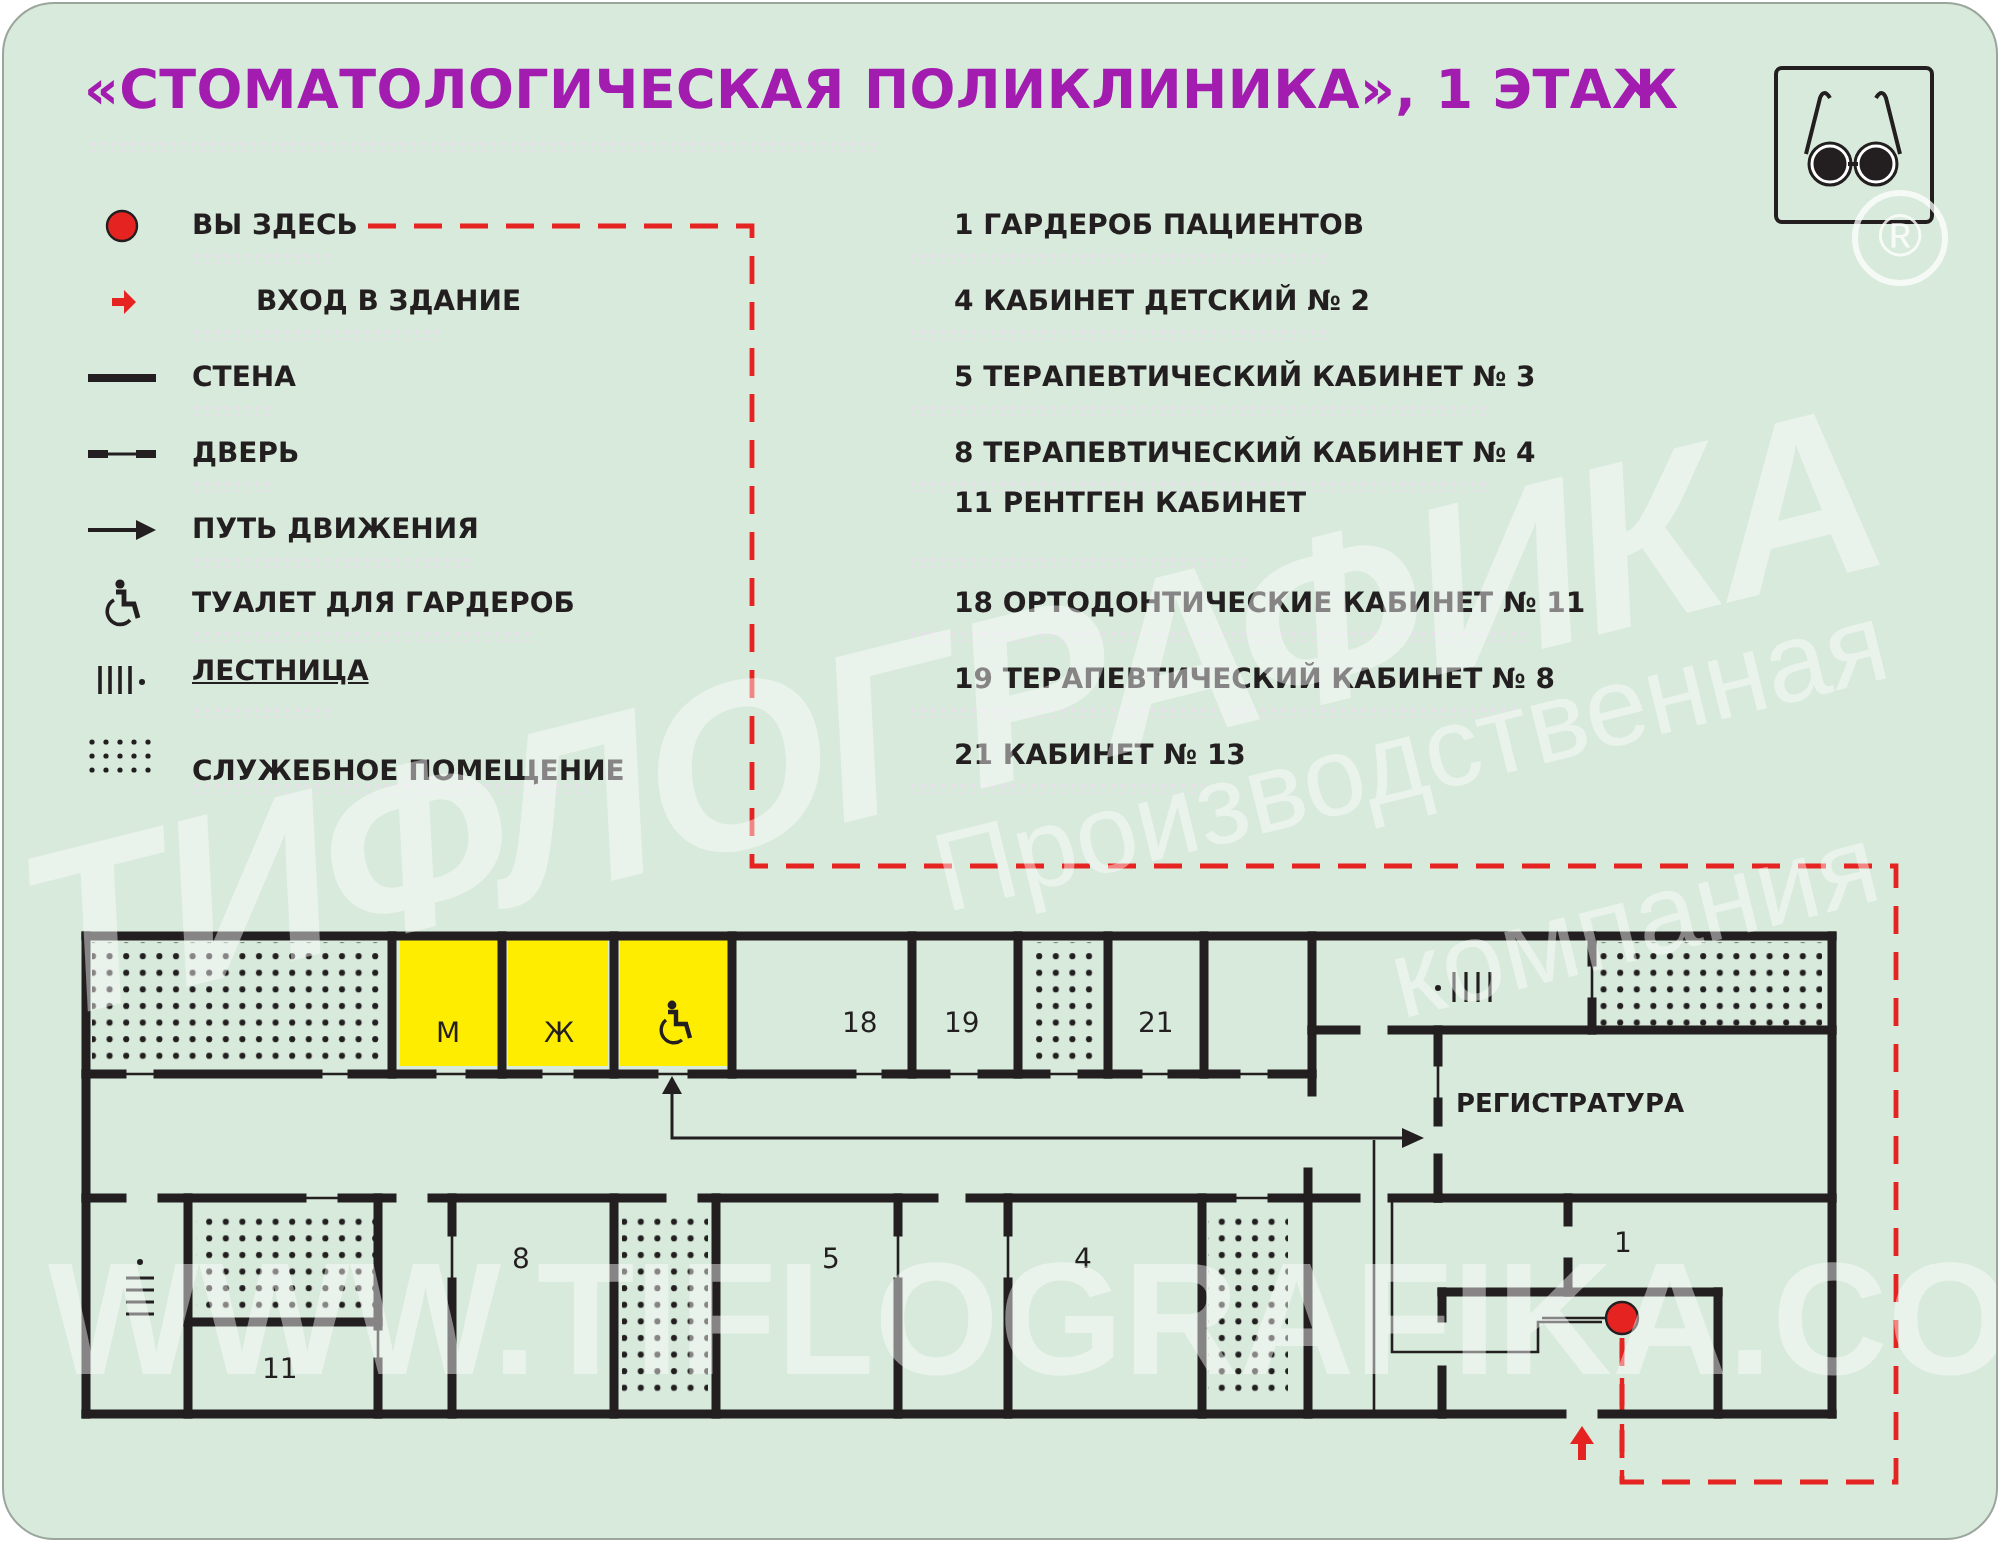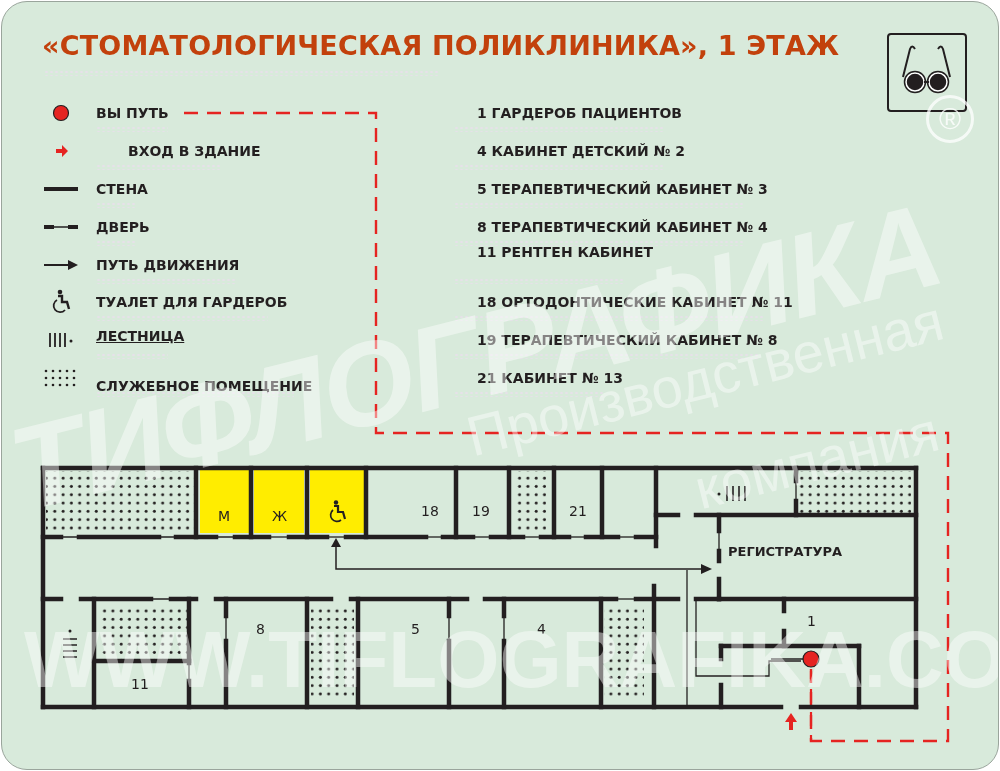--- a/index.html
+++ b/index.html
@@ -1,18 +1,18 @@
 <!DOCTYPE html>
 <html><head>
 <meta charset="utf-8">
 <style>
   html,body{margin:0;padding:0;background:#ffffff;}
   body{width:1000px;height:771px;position:relative;overflow:hidden;font-family:"DejaVu Sans","Liberation Sans",sans-serif;}
   .board{position:absolute;left:1px;top:1px;width:996px;height:767px;background:#d8eadb;border:1px solid #9aa59c;border-radius:26px;overflow:hidden;}
-  .title{position:absolute;left:40px;top:28px;font-size:27px;font-weight:bold;color:#c2410c;letter-spacing:0.2px;white-space:nowrap;}
+  .title{position:absolute;left:40px;top:28px;font-size:27px;font-weight:bold;color:#a21caf;letter-spacing:0.2px;white-space:nowrap;}
   .braille{position:absolute;height:6px;background-image:radial-gradient(circle,#e8e0ea 1px,transparent 1.4px);background-size:5px 4px;opacity:0.9;}
   .legend-icon{position:absolute;left:40px;width:38px;height:20px;display:flex;align-items:center;justify-content:center;}
   .legend-label{position:absolute;left:94px;font-size:14px;font-weight:bold;color:#231f20;white-space:nowrap;}
   .room-item{position:absolute;left:451px;font-size:14px;font-weight:bold;color:#231f20;white-space:nowrap;margin-left:24px;}
   .glasses{position:absolute;left:885px;top:31px;width:80px;height:79px;border:2.5px solid #231f20;border-radius:4px;box-sizing:border-box;}
   .reg{position:absolute;left:924px;top:93px;width:48px;height:48px;border:3px solid rgba(255,255,255,0.75);border-radius:50%;box-sizing:border-box;color:rgba(255,255,255,0.8);font-size:30px;font-family:"Liberation Sans",sans-serif;text-align:center;line-height:42px;}
   .wm{position:absolute;color:rgba(255,255,255,0.45);font-family:"Liberation Sans",sans-serif;white-space:nowrap;pointer-events:none;}
   .wm-main{left:28px;top:400px;font-size:118px;font-weight:bold;font-style:italic;transform-origin:left bottom;transform:rotate(-14deg);letter-spacing:-2px;}
   .wm-sub1{left:474px;top:402px;font-size:56px;transform-origin:left bottom;transform:rotate(-14deg);}
   .wm-sub2{left:702px;top:455px;font-size:56px;transform-origin:left bottom;transform:rotate(-14deg);}
@@ -41,21 +41,21 @@
     </svg>
   </div>
   <div class="reg">®</div>
 
   <div>
     <div class="legend-icon" style="top:101px;">
       <svg width="20" height="20">
           <circle cx="10" cy="10" r="7.5" fill="#e52421" stroke="#231f20" stroke-width="1.2"></circle>
         </svg>
     </div>
-    <div class="legend-label" style="top:103px;">ВЫ ПУТЬ</div>
+    <div class="legend-label" style="top:103px;">ВЫ ЗДЕСЬ</div>
     <div class="braille" style="left:94px;top:124px;width:72px;"></div>
 
     <div class="legend-icon" style="top:139px;">
       <svg width="20" height="20">
           <path d="M5 8 H11 V4 L17 10 L11 16 V12 H5 Z" fill="#e52421"></path>
         </svg>
     </div>
     <div class="legend-label" style="top:141px;margin-left:32px;">ВХОД В ЗДАНИЕ</div>
     <div class="braille" style="left:94px;top:162px;width:125px;"></div>
 

